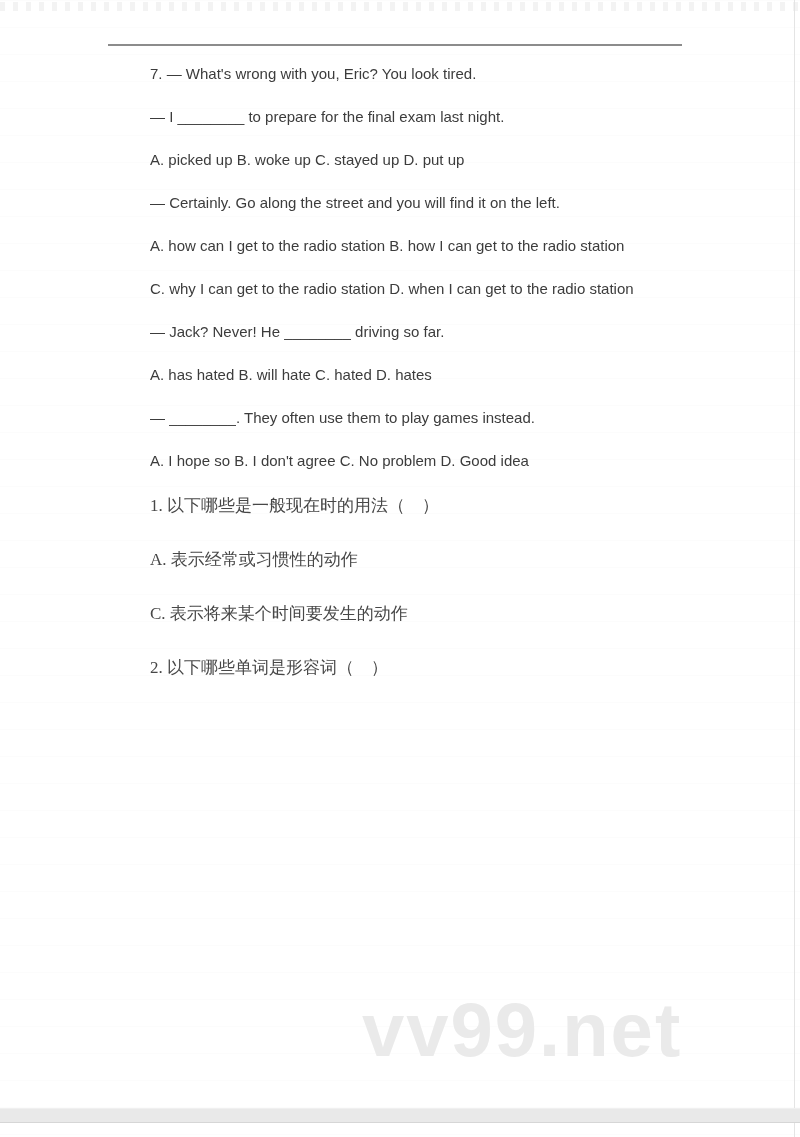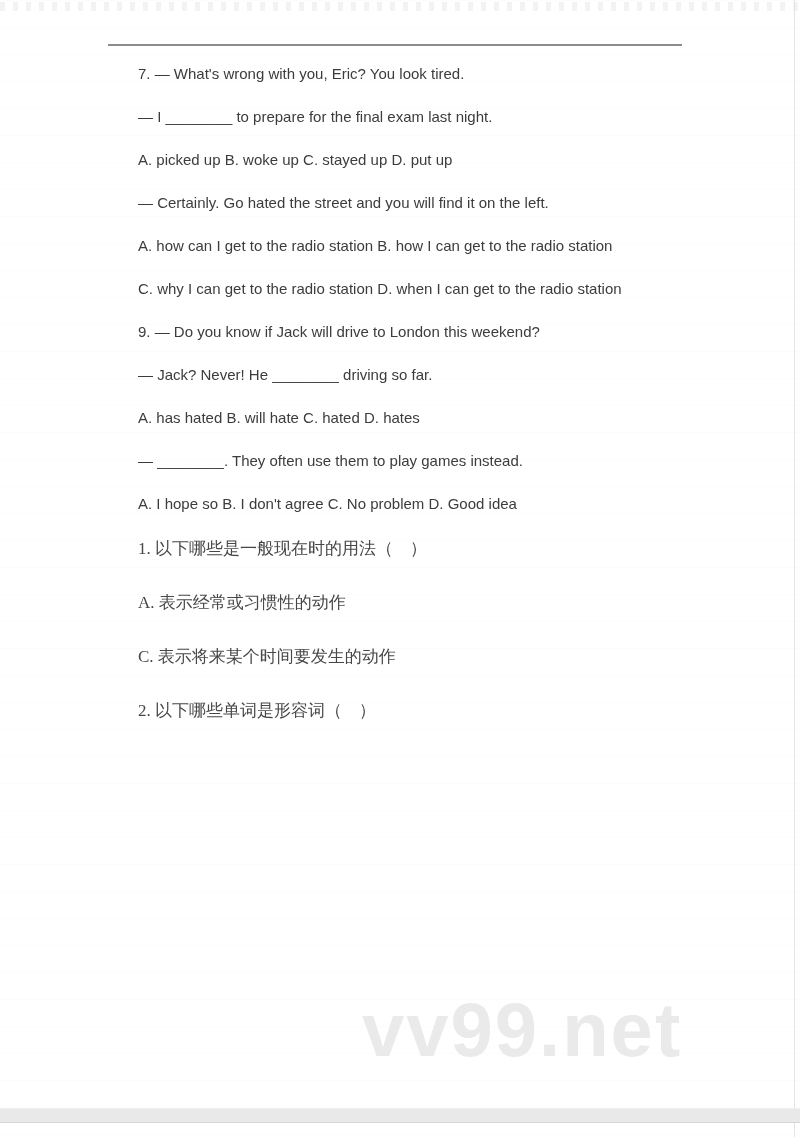--- a/index.html
+++ b/index.html
@@ -45,21 +45,21 @@
     background: #e4e4e4;
   }
   .header-rule {
     position: absolute;
     left: 108px; top: 44px;
     width: 574px; height: 2px;
     background: #8c8c8c;
   }
   .content {
     position: absolute;
-    left: 138px; top: 64px;
+    left: 150px; top: 64px;
     width: 630px;
     white-space: nowrap;
   }
   .en-line {
     font-size: 15px;
     line-height: 20px;
     margin-bottom: 23px;
     color: #3c3c3c;
   }
   .cn-line {
@@ -101,25 +101,24 @@
   <div class="right-edge"></div>
 
   <div class="header-rule"></div>
 
   <div class="content">
 
     <div class="en-line">7. — What's wrong with you, Eric? You look tired.</div>
     <div class="en-line">— I ________ to prepare for the final exam last night.</div>
     <div class="en-line">A. picked up B. woke up C. stayed up D. put up</div>
 
-    <div class="en-line">— Certainly. Go hated the street and you will find it on the left.</div>
+    <div class="en-line">— Certainly. Go along the street and you will find it on the left.</div>
     <div class="en-line">A. how can I get to the radio station B. how I can get to the radio station</div>
     <div class="en-line">C. why I can get to the radio station D. when I can get to the radio station</div>
 
-    <div class="en-line">9. — Do you know if Jack will drive to London this weekend?</div>
     <div class="en-line">— Jack? Never! He ________ driving so far.</div>
     <div class="en-line">A. has hated B. will hate C. hated D. hates</div>
 
     <div class="en-line">— ________. They often use them to play games instead.</div>
     <div class="en-line">A. I hope so B. I don't agree C. No problem D. Good idea</div>
 
 
     <div class="cn-line">1. 以下哪些是一般现在时的用法（　）</div>
     <div class="cn-line">A. 表示经常或习惯性的动作</div>
     <div class="cn-line">C. 表示将来某个时间要发生的动作</div>

